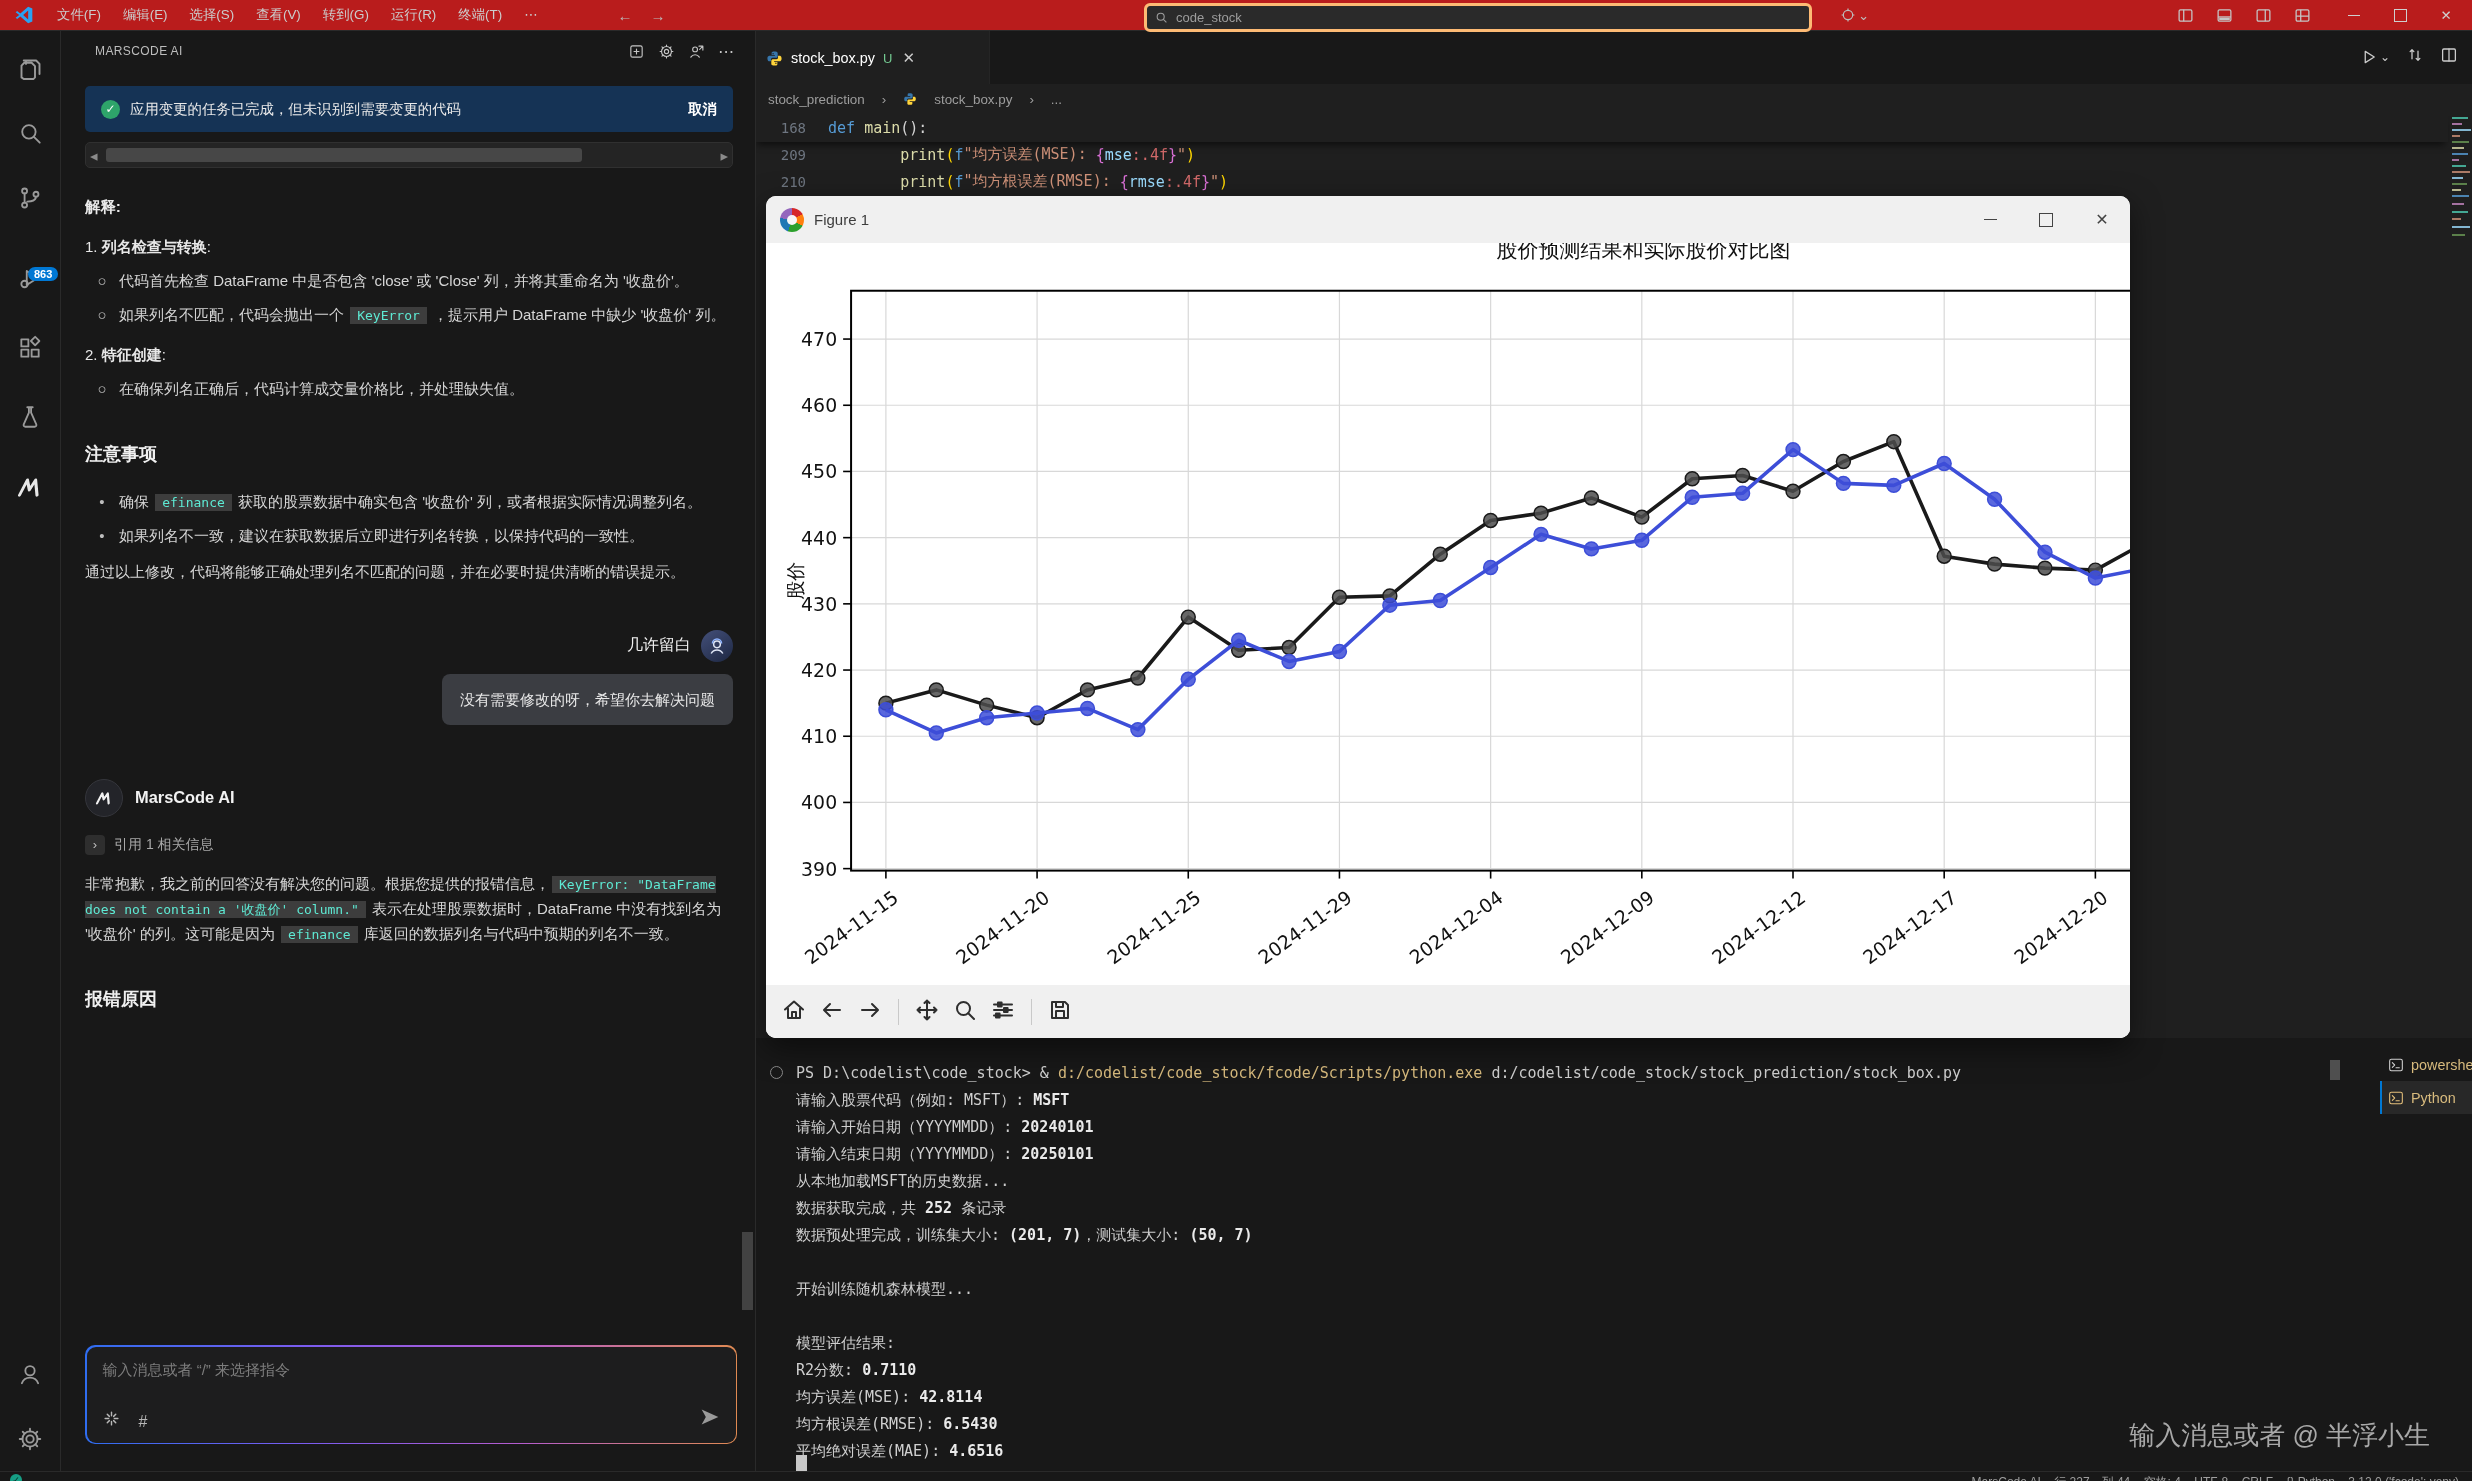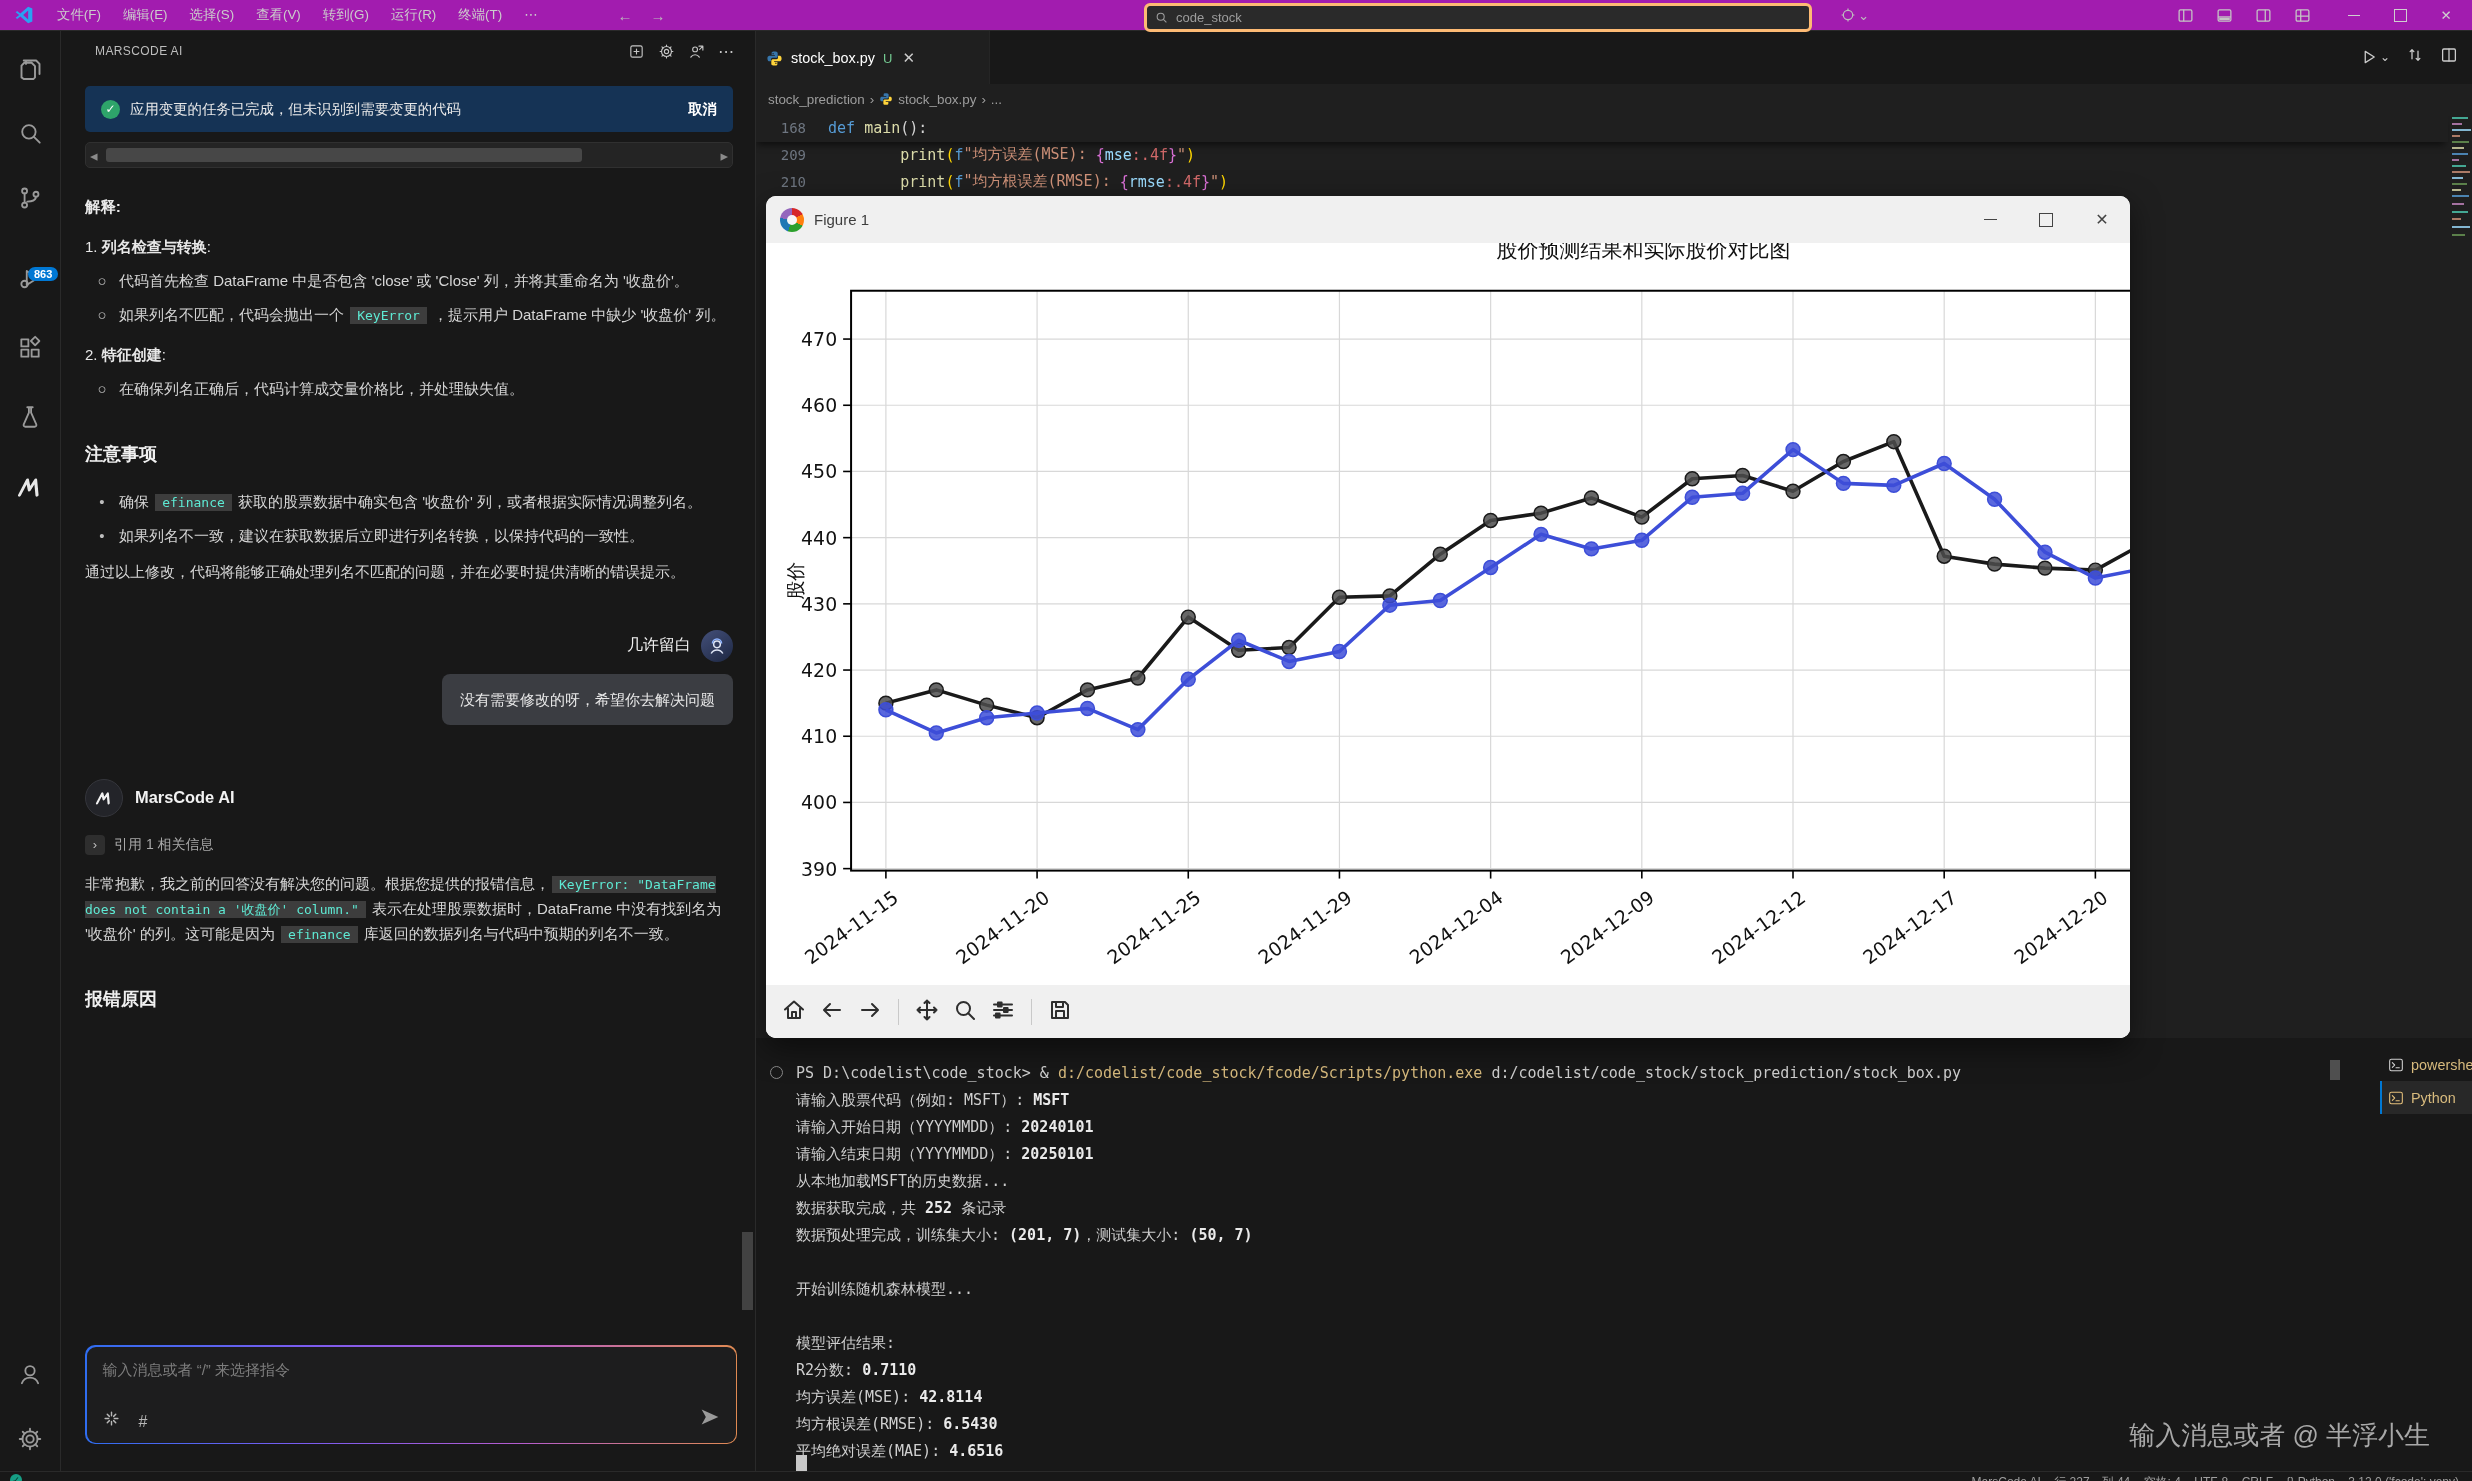--- a/index.html
+++ b/index.html
@@ -1,19 +1,19 @@
 <!DOCTYPE html>
 <html><head>
 <meta charset="utf-8">
 <style>
   html,body{margin:0;padding:0;width:2473px;height:1482px;overflow:hidden;background:#1f1f1f;
     font-family:"Liberation Sans","DejaVu Sans",sans-serif;-webkit-font-smoothing:antialiased;}
   .abs{position:absolute;}
   
-  #titlebar{left:0;top:0;width:2473px;height:30px;background:#a21caf;border-bottom:1px solid #2a2a2a;
+  #titlebar{left:0;top:0;width:2473px;height:30px;background:#b91c1c;border-bottom:1px solid #2a2a2a;
     display:flex;align-items:center;color:#cccccc;font-size:13.4px;z-index:50;}
   .menu-item{padding:0 11px;height:22px;line-height:22px;border-radius:5px;cursor:default;}
   .navarrow{color:#bbbbbb;font-size:15px;padding:0 9px;}
   #searchbox{position:absolute;left:1144px;top:3px;width:662px;height:23px;background:#2a2a2a;
     border:3px solid #fdba74;border-radius:6px;display:flex;align-items:center;color:#9d9d9d;font-size:13px;}
   .wc{width:46px;height:30px;display:flex;align-items:center;justify-content:center;color:#cfcfcf;}
   
   #activitybar{left:0;top:30px;width:60px;height:1442px;background:#181818;border-right:1px solid #2a2a2a;z-index:40;}
   .ab-icon{position:absolute;left:9px;width:42px;height:42px;display:flex;align-items:center;justify-content:center;}
   .ab-icon svg{stroke:#9a9a9a;fill:none;stroke-width:1.7;stroke-linecap:round;stroke-linejoin:round;}
@@ -69,21 +69,21 @@
   
   #editor{left:754px;top:30px;width:1718px;height:1008px;background:#1f1f1f;z-index:10;}
   #tabbar{position:absolute;left:0;top:0;right:0;height:54px;background:#181818;display:flex;}
   #tab-active{width:211px;height:54px;background:#1f1f1f;border-top:1.5px solid #0078d4;border-right:1px solid #252525;
     display:flex;align-items:center;gap:8px;padding:0 12px;color:#ffffff;font-size:14.4px;}
   .tab-u{color:#73c991;font-size:13px;}
   .tab-x{color:#cccccc;font-size:15px;margin-left:2px;}
   #editor-actions{position:absolute;right:14px;top:0;height:54px;display:flex;align-items:center;gap:16px;color:#cccccc;}
   #editor-actions svg{stroke:#cccccc;fill:none;stroke-width:1.7;stroke-linecap:round;stroke-linejoin:round;}
   #breadcrumb{position:absolute;left:0;top:54px;right:0;height:30px;display:flex;align-items:center;
-    color:#9d9d9d;font-size:13.4px;padding-left:14px;gap:5px;background:#1f1f1f;}
+    color:#9d9d9d;font-size:13.4px;padding-left:14px;gap:17px;background:#1f1f1f;}
   #sticky{position:absolute;left:0;top:84px;right:24px;height:28px;background:#1f1f1f;
     box-shadow:0 6px 7px -3px rgba(0,0,0,.55);z-index:3;}
   #code-lines{position:absolute;left:0;top:111px;right:24px;}
   .cline{height:27px;display:flex;align-items:center;font-family:"DejaVu Sans Mono","Liberation Mono",monospace;
     font-size:15px;white-space:pre;}
   .lnum{width:52px;flex:none;text-align:right;color:#6e7681;padding-right:22px;font-size:14px;}
   .tk-kw{color:#569cd6}.tk-fn{color:#dcdcaa}.tk-str{color:#ce9178}.tk-br{color:#ffd700}
   .tk-br2{color:#da70d6}.tk-var{color:#9cdcfe}.tk-fmt{color:#d16969}.tk-pl{color:#d4d4d4}
   #minimap{left:2450px;top:113px;width:23px;height:924px;background:#1f1f1f;z-index:11;}
   #minimap div{position:absolute;height:2px;left:2px;}

